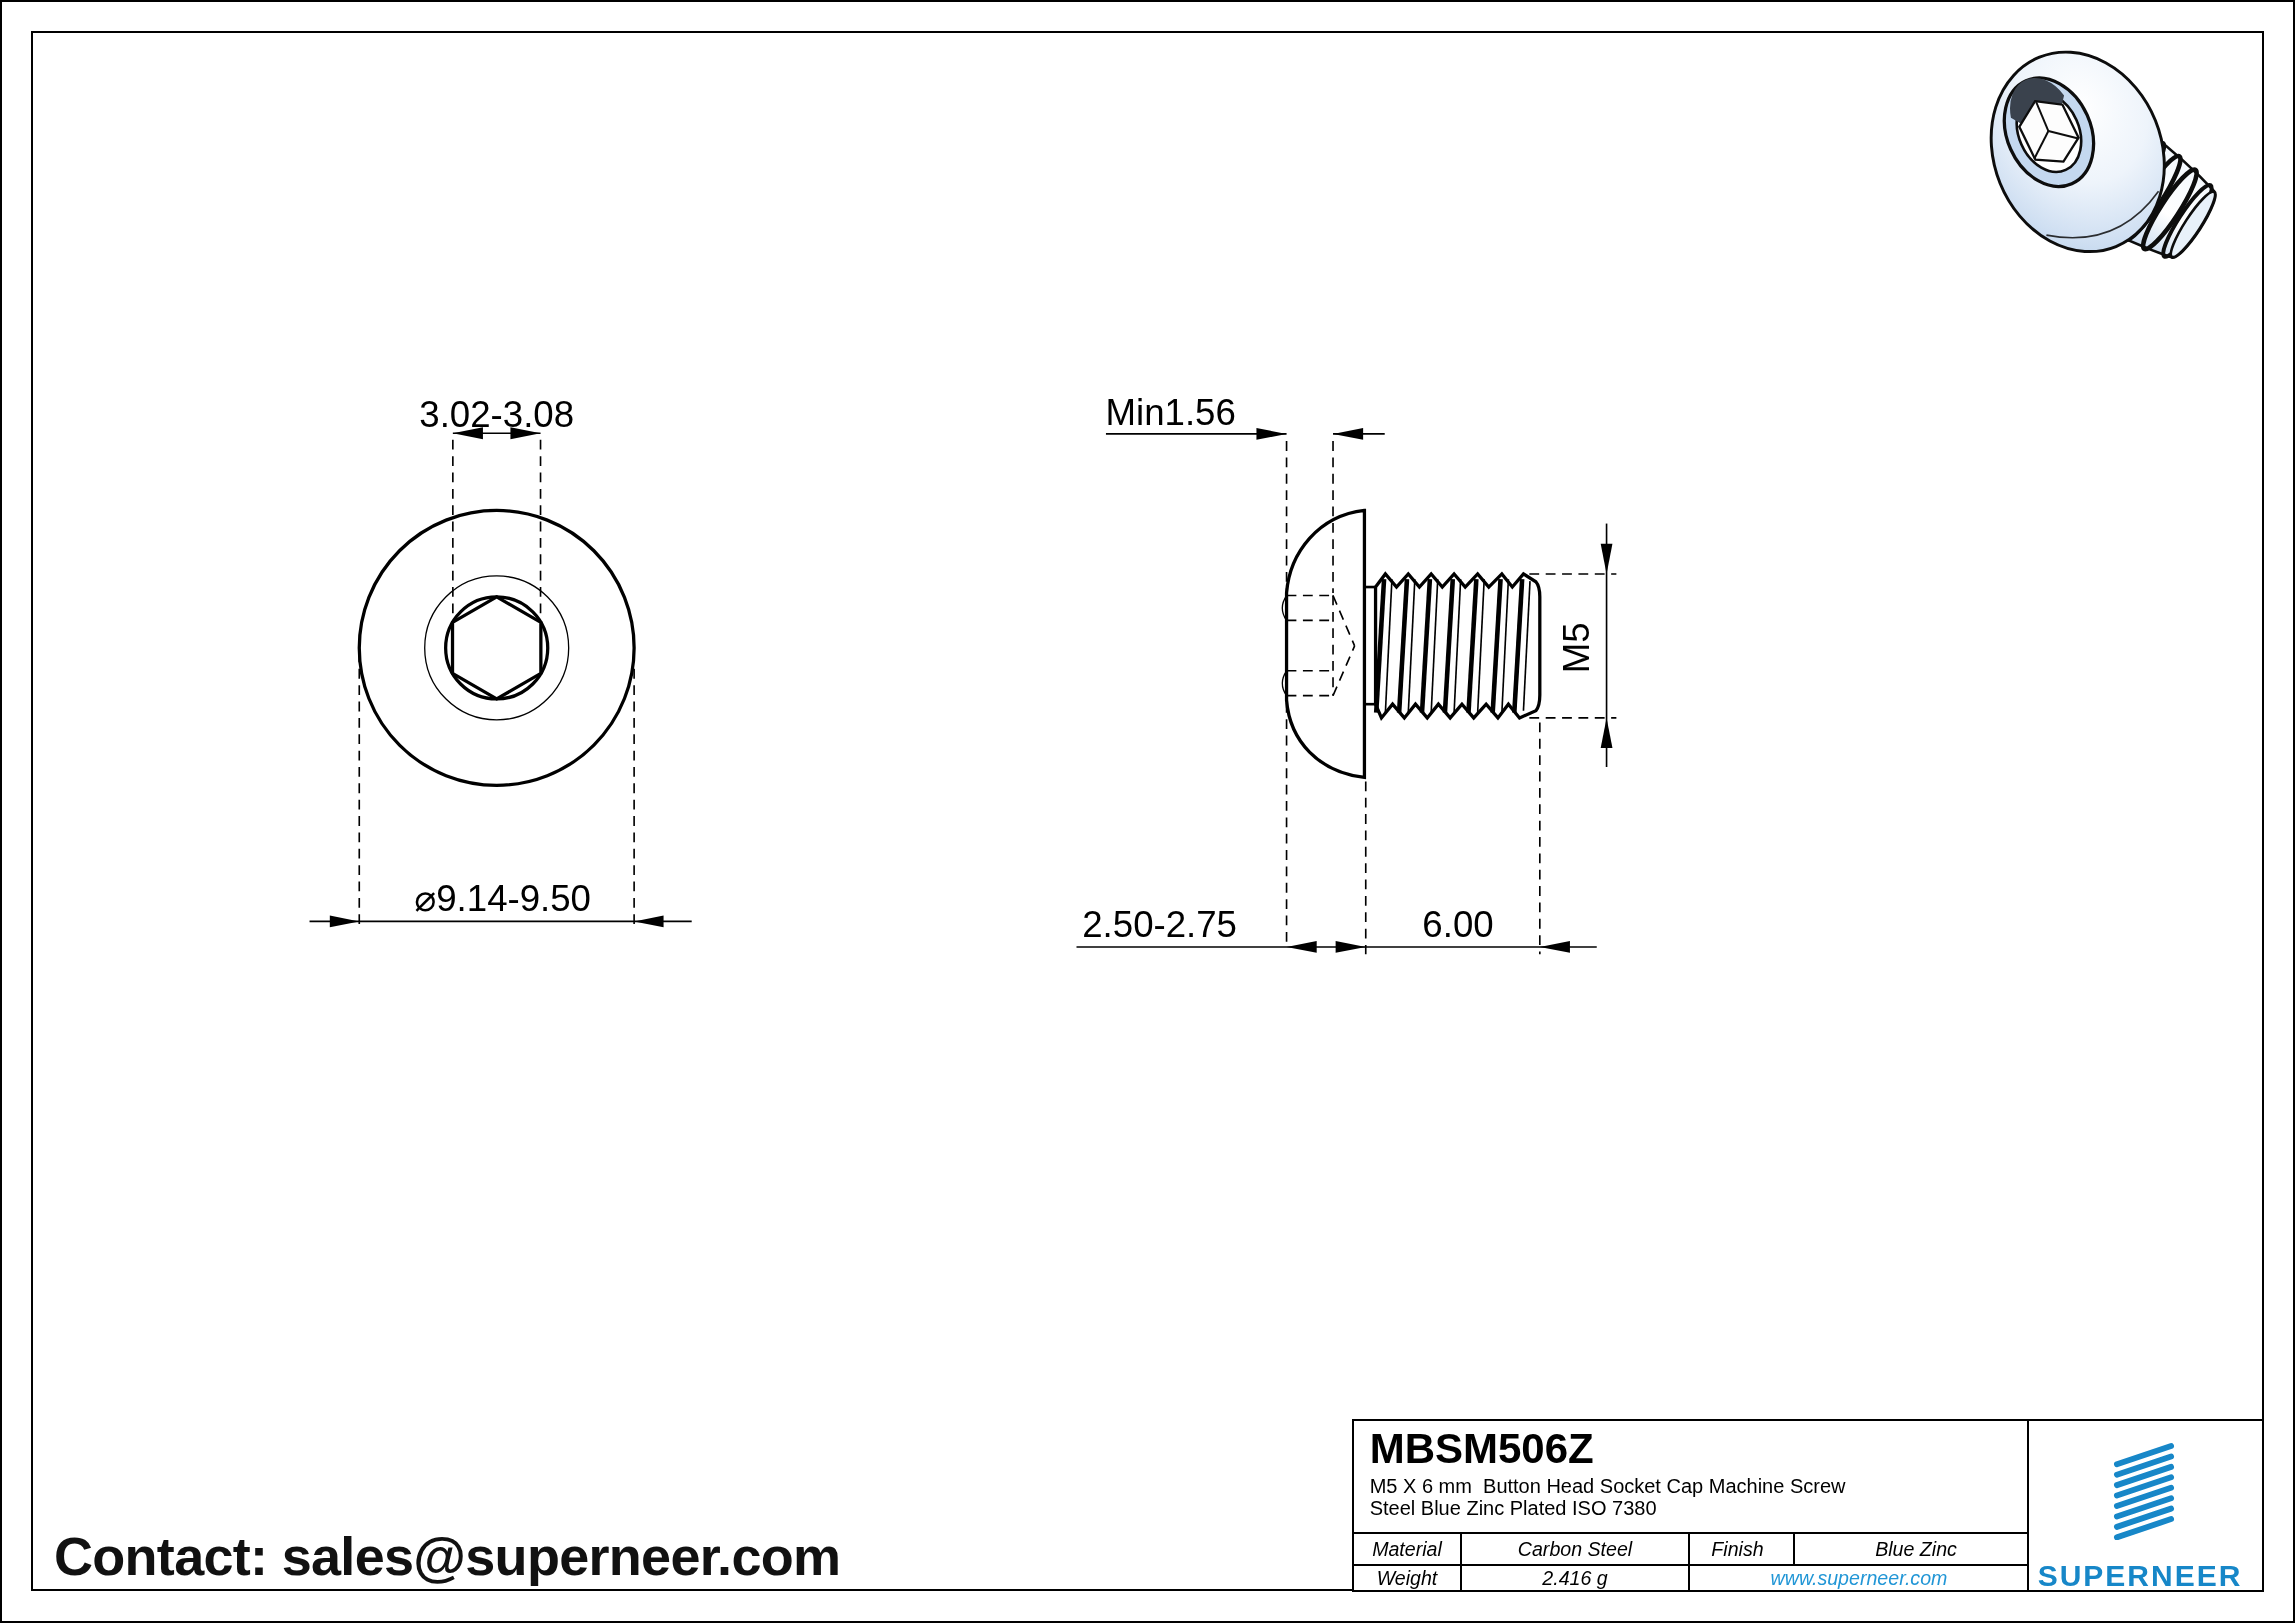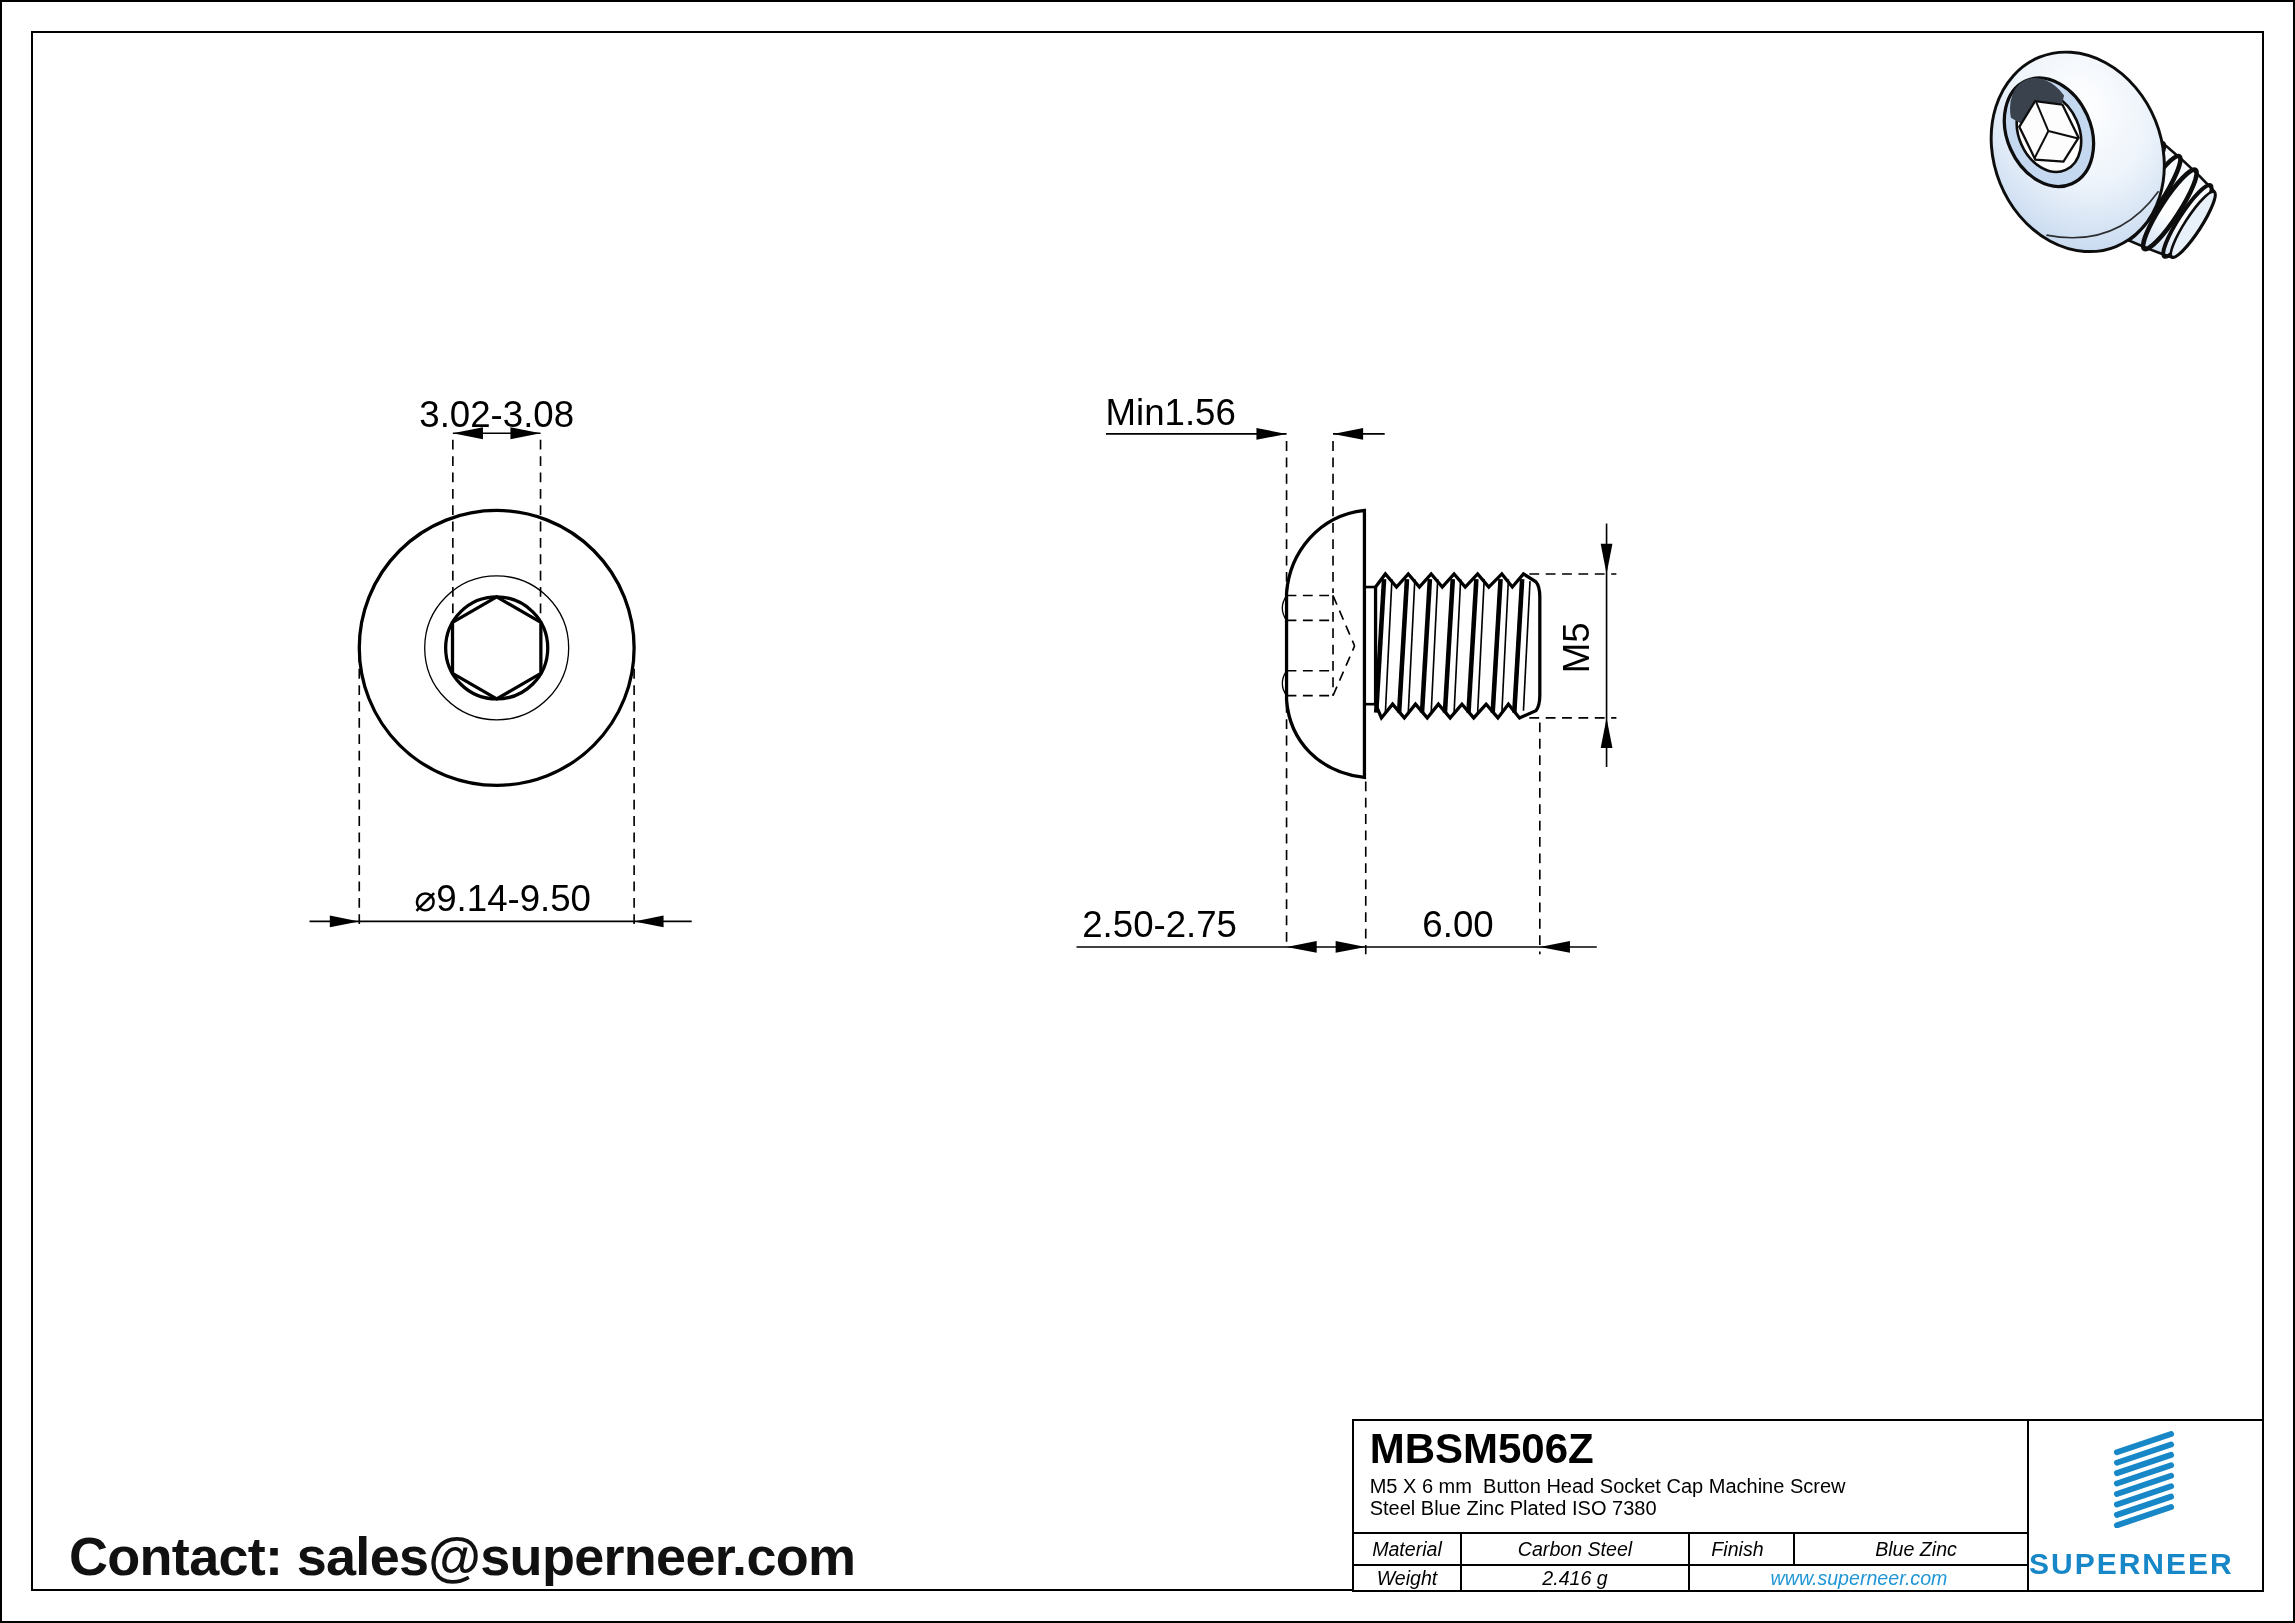--- a/index.html
+++ b/index.html
@@ -32,27 +32,27 @@
   .tb-pn{position:absolute;left:15.7px;top:6.5px;font-size:42px;font-weight:bold;line-height:1;white-space:pre;}
   .tb-d1{position:absolute;left:15.7px;top:55px;font-size:20px;line-height:1;white-space:pre;}
   .tb-d2{position:absolute;left:15.7px;top:77px;font-size:20px;line-height:1;white-space:pre;}
   .tb-table{position:absolute;left:0;top:111px;width:100%;height:56px;border-top:2px solid #000;box-sizing:border-box;}
   .tb-row1{position:absolute;left:0;top:0;width:100%;height:30px;box-sizing:border-box;}
   .tb-row2{position:absolute;left:0;top:30px;width:100%;height:26px;border-top:2px solid #000;box-sizing:border-box;}
   .cell{position:absolute;top:0;height:100%;display:flex;align-items:center;justify-content:center;
         font-size:19.6px;box-sizing:border-box;font-style:italic;}
   .cb{border-right:2px solid #000;}
   .link{color:var(--link-blue);}
-  .tb-logo{position:absolute;left:675px;top:0;width:186px;height:100%;}
+  .tb-logo{position:absolute;left:675px;top:12px;width:186px;height:100%;padding-left:36px;}
   .logo-stripes{position:absolute;left:84px;top:9.2px;width:62px;height:98px;}
   .stripe{stroke:var(--brand-blue);stroke-width:9;stroke-linecap:round;}
   .brand{position:absolute;left:0;top:128px;width:100%;text-align:center;
          font-size:30px;font-weight:bold;letter-spacing:2px;color:var(--brand-blue);line-height:1;}
 
-  .contact{position:absolute;left:69px;top:1529px;font-size:54px;font-weight:bold;
+  .contact{position:absolute;left:54px;top:1529px;font-size:54px;font-weight:bold;
            letter-spacing:-0.7px;color:#111;line-height:1;white-space:pre;}
 </style>
 </head>
 <body>
 
 <div class="page">
   <div class="page-edge"></div>
   <div class="inner-frame"></div>
 
   <svg class="draw-svg" viewBox="0 0 3507 2480">

